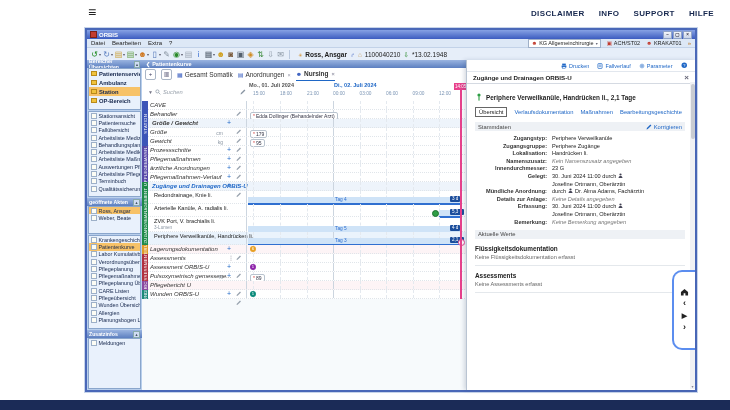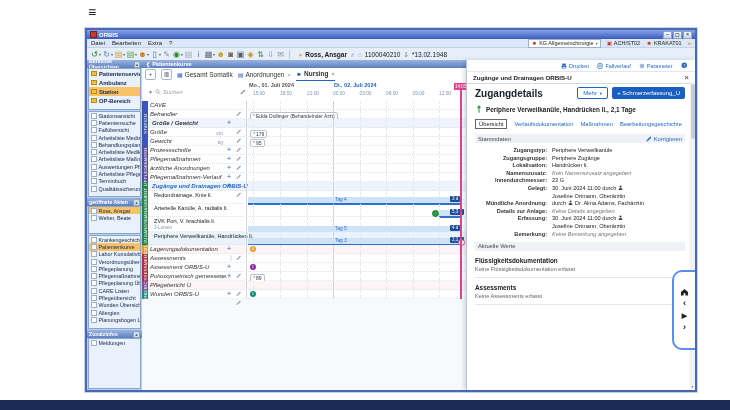--- a/index.html
+++ b/index.html
@@ -120,20 +120,26 @@
   
   .flnav{position:absolute;right:0;top:240px;width:21px;height:76px;background:#fff;border:2px solid #5b8def;border-right:none;border-radius:10px 0 0 10px;z-index:20;display:flex;flex-direction:column;align-items:center;justify-content:center;gap:3px;}
   .flbtn{font-size:9px;line-height:9px;color:#222;cursor:pointer;font-weight:bold;}
   .flbtn svg{display:block;}
 </style>
 </head>
 <body>
 
 <div class="topbar">
   <div class="hamburger">≡</div>
+  <div class="toplinks">
+    <span>DISCLAIMER</span>
+    <span>INFO</span>
+    <span>SUPPORT</span>
+    <span>HILFE</span>
+  </div>
 </div>
 
 <div class="window">
   <div class="titlebar">
     <span class="orbis-ico"></span>
     <span>ORBIS</span>
     <span class="winbtns">
       <span class="winbtn">–</span>
       <span class="winbtn">▢</span>
       <span class="winbtn">×</span>
@@ -796,28 +802,20 @@
               <circle cx="5" cy="5" r="4.2" fill="#1f67c6"></circle>
               <text x="5" y="7.2" font-size="6" text-anchor="middle" fill="#fff" font-family="Liberation Sans,sans-serif">?</text>
             </svg>
           </span>
         </div>
       <div class="p-header">
         <span>Zugänge und Drainagen ORBIS-U</span>
         <span class="p-close">×</span>
       </div>
       <div class="p-body">
-        <div class="p-h1row">
-          <span class="p-h1">Zugangdetails</span>
-          <span class="btn-outline">
-            <span>Mehr</span>
-              <span style="font-size:4.5px">▾</span>
-          </span>
-          <span class="btn-primary">+  Schmerzerfassung_U</span>
-        </div>
         <div class="p-device">
           <svg width="8" height="8" viewBox="0 0 10 10">
               <circle cx="5" cy="2.5" r="2" fill="#2e9e44"></circle>
               <rect x="4.3" y="4" width="1.4" height="5.5" fill="#2e9e44"></rect>
             </svg>
           <span>Periphere Verweilkanüle, Handrücken li., 2,1 Tage</span>
         </div>
         <div class="p-tabs" id="ptabs">
             <span class="p-tab active">Übersicht</span>
             <span class="p-tab">Verlaufsdokumentation</span>

